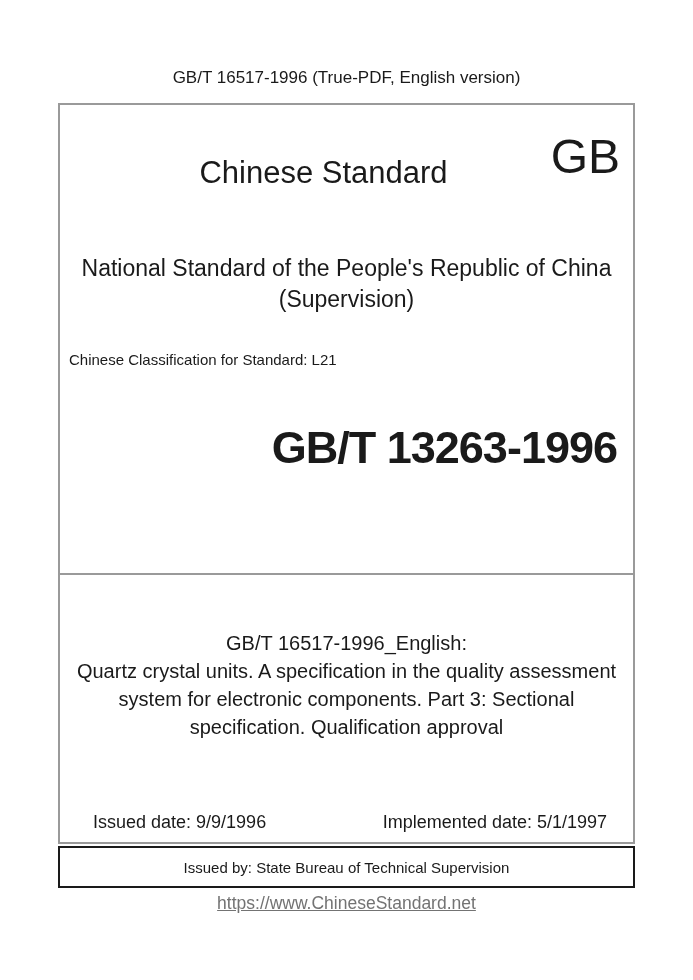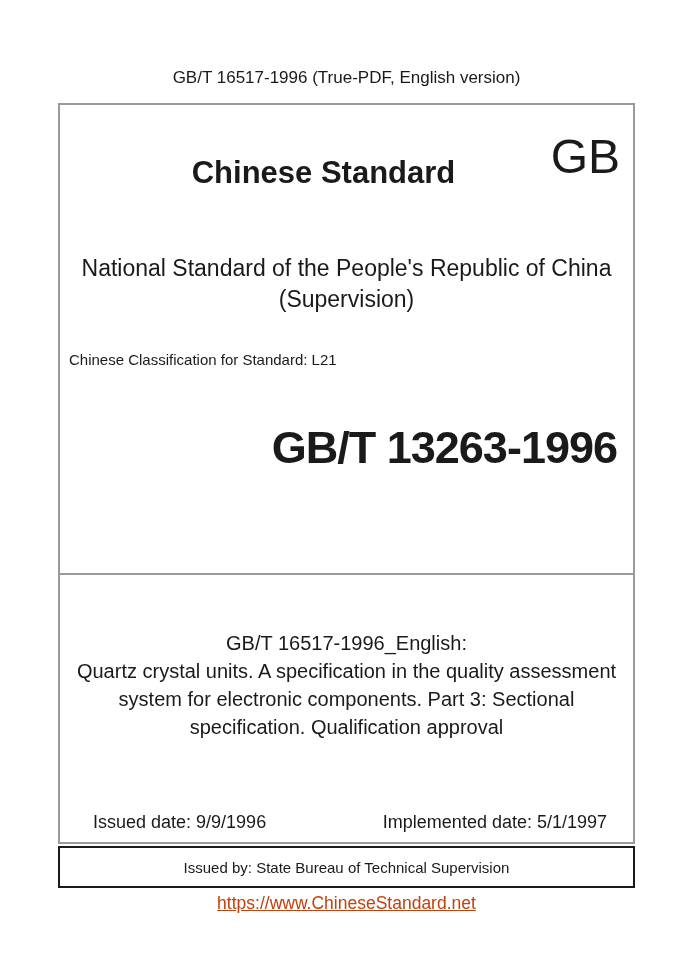--- a/index.html
+++ b/index.html
@@ -34,21 +34,21 @@
     box-sizing: border-box;
   }
   .cover-title {
     position: absolute;
     top: 50px;
     left: 0;
     right: 0;
     padding-right: 46px;
     text-align: center;
     font-size: 31px;
-    font-weight: bold;
+    font-weight: normal;
   }
   .gb-logo {
     position: absolute;
     top: 28px;
     right: 13px;
     font-size: 48px;
     font-weight: normal;
     line-height: 1;
   }
   .national-block {
@@ -121,21 +121,21 @@
     justify-content: center;
     font-size: 15px;
   }
   .website-link {
     position: absolute;
     top: 893px;
     left: 0;
     right: 0;
     text-align: center;
     font-size: 17.5px;
-    color: #c2410c;
+    color: #737373;
     text-decoration: underline;
     cursor: pointer;
   }
 </style>
 </head>
 <body>
 
 <div class="page">
 
   <div class="header-note">GB/T 16517-1996 (True-PDF, English version)</div>

